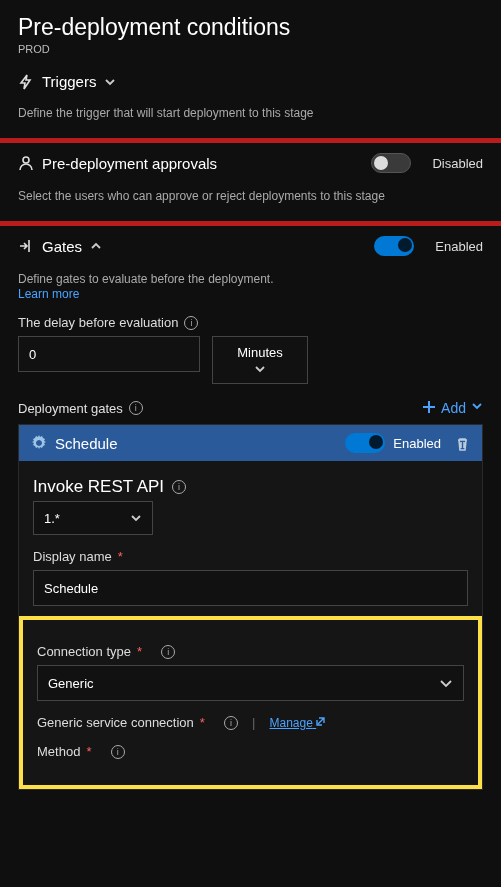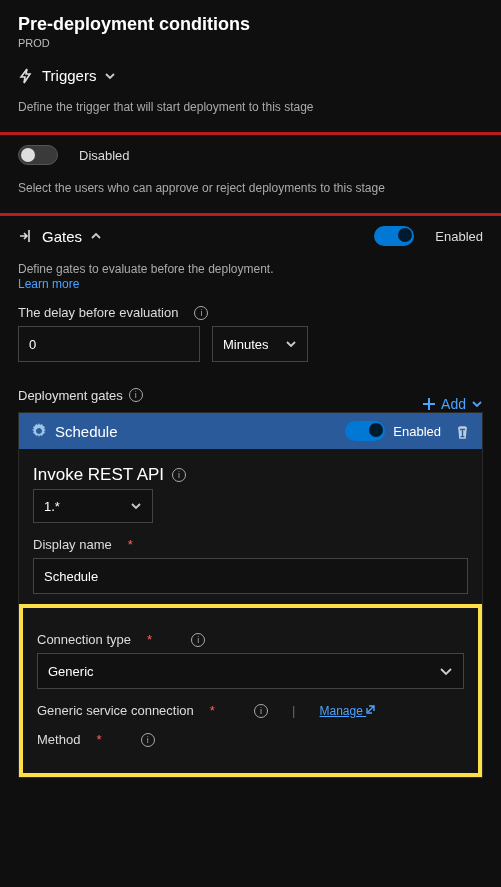--- a/index.html
+++ b/index.html
@@ -6,55 +6,55 @@
   body {
     width: 501px;
     height: 887px;
     background: #0f0f0f;
     color: #e0e0e0;
     font-family: 'Segoe UI', Arial, sans-serif;
     font-size: 13px;
     overflow: hidden;
   }
   .header { padding: 14px 18px 8px; }
-  .header h1 { font-size: 18px; font-weight: 700; color: #fff; }
+  .header h1 { font-size: 23px; font-weight: 400; color: #fff; }
   .header .sub { font-size: 11px; color: #bbb; margin-top: 2px; }
-  .section { padding: 10px 18px 18px; border-bottom: 3px solid #b91c1c; }
+  .section { padding: 10px 18px 18px; border-bottom: 5px solid #b91c1c; }
   .sec-row { display: flex; align-items: center; justify-content: space-between; }
   .sec-title { display: flex; align-items: center; gap: 8px; font-size: 15px; color: #fff; cursor: pointer; }
   .sec-desc { font-size: 12px; color: #aaa; margin-top: 16px; }
   .link { color: #4aa3ff; text-decoration: none; font-size: 12px; }
   .link.u { text-decoration: underline; }
   .toggle-wrap { display: flex; align-items: center; gap: 21px; }
   .toggle { width: 40px; height: 20px; border-radius: 10px; position: relative; cursor: pointer; }
   .toggle.off { background: #3a3a3a; border: 1px solid #555; }
   .toggle.off .knob { left: 2px; background: #ddd; }
   .toggle.on { background: #0078d4; }
   .toggle.on .knob { right: 2px; background: #021a2e; }
   .knob { width: 14px; height: 14px; border-radius: 50%; position: absolute; top: 2px; }
   .toggle-state { font-size: 13px; color: #ddd; }
-  .field-label { font-size: 13px; color: #ddd; margin: 14px 0 6px; display: flex; align-items: center; gap: 16px; }
+  .field-label { font-size: 13px; color: #ddd; margin: 14px 0 6px; display: flex; align-items: center; gap: 6px; }
   .req { color: #ff6060; }
   .info-icon { width: 14px; height: 14px; border: 1px solid #aaa; border-radius: 50%; display: inline-flex; align-items: center; justify-content: center; font-size: 9px; color: #aaa; cursor: pointer; }
   .row { display: flex; gap: 12px; }
   .input, .select {
     background: #111;
     border: 1px solid #444;
     color: #fff;
     padding: 8px 10px;
     font-size: 13px;
     width: 100%;
   }
   .select { display: flex; justify-content: space-between; align-items: center; cursor: pointer; }
   .delay-input { width: 182px; height: 36px; }
-  .minutes-sel { width: 96px; height: 36px; }
+  .minutes-sel { width: 96px; height: 48px; flex-direction: column; }
   .dg-head { display: flex; justify-content: space-between; align-items: center; margin-top: 16px; }
   .dg-left { display: flex; align-items: center; gap: 6px; }
-  .add-btn { display: flex; align-items: center; gap: 5px; color: #4aa3ff; cursor: pointer; font-size: 14px; margin-top: 18px; }
-  .gate-panel { border: 1px solid #2a2a2a; background: #151515; }
+  .add-btn { display: flex; gap: 5px; color: #4aa3ff; cursor: pointer; font-size: 14px; }
+  .gate-panel { border: 1px solid #2a2a2a; margin-top: 8px; background: #151515; }
   .gate-header {
     background: #2a5a99;
     padding: 8px 12px;
     display: flex; align-items: center; gap: 8px;
     color: #fff;
   }
   .gate-header .spacer { flex: 1; }
   .gate-body { padding: 10px 14px 14px; }
   .api-title { font-size: 17px; color: #fff; display: flex; align-items: center; gap: 8px; margin: 6px 0 4px; }
   .tv-sel { width: 120px; height: 34px; }
@@ -89,20 +89,27 @@
     <span>Triggers</span>
     <svg width="12" height="12" class="chev">
         <path d="M2 4 l4 4 l4 -4"></path>
       </svg>
   </div>
   <div class="sec-desc">Define the trigger that will start deployment to this stage</div>
 </div>
 
 <div class="section">
   <div class="sec-row">
+    <div class="sec-title">
+      <svg width="16" height="16" class="icon-svg">
+          <circle cx="8" cy="5" r="3"></circle>
+          <path d="M2 15 a6 6 0 0 1 12 0"></path>
+        </svg>
+      <span>Pre-deployment approvals</span>
+    </div>
     <div class="toggle-wrap">
       <div class="toggle off">
           <div class="knob"></div>
         </div>
       <span class="toggle-state">Disabled</span>
     </div>
   </div>
   <div class="sec-desc">Select the users who can approve or reject deployments to this stage</div>
 </div>
 

